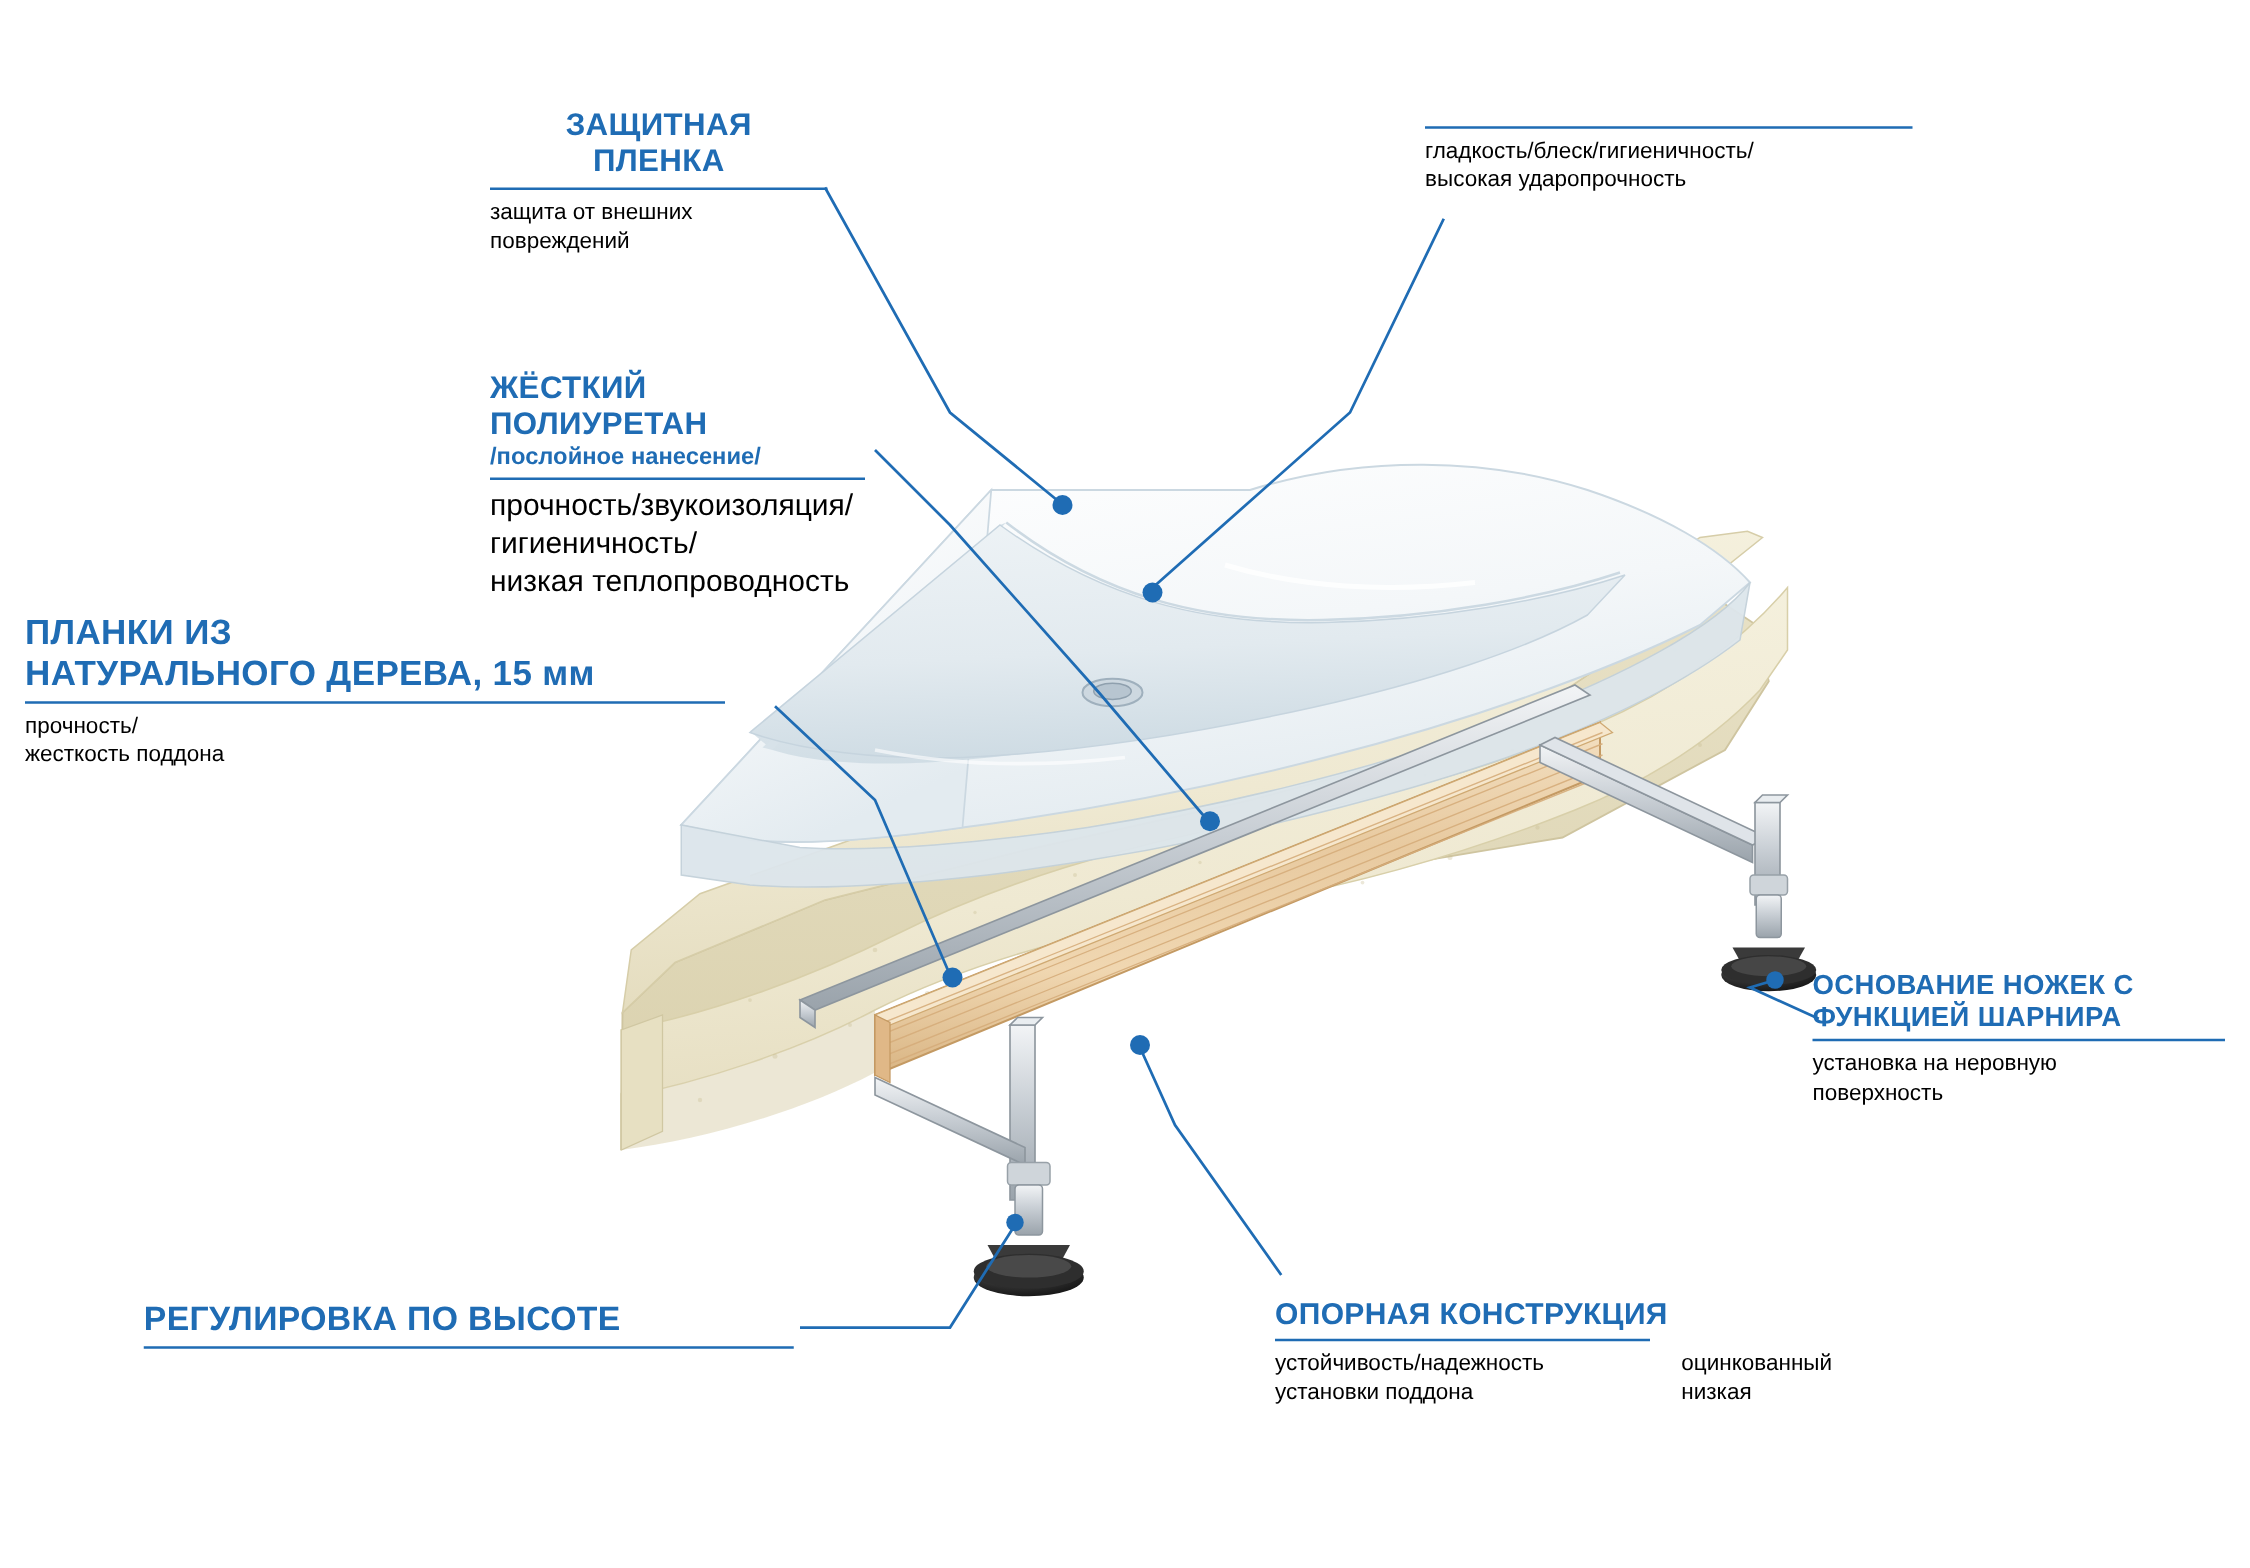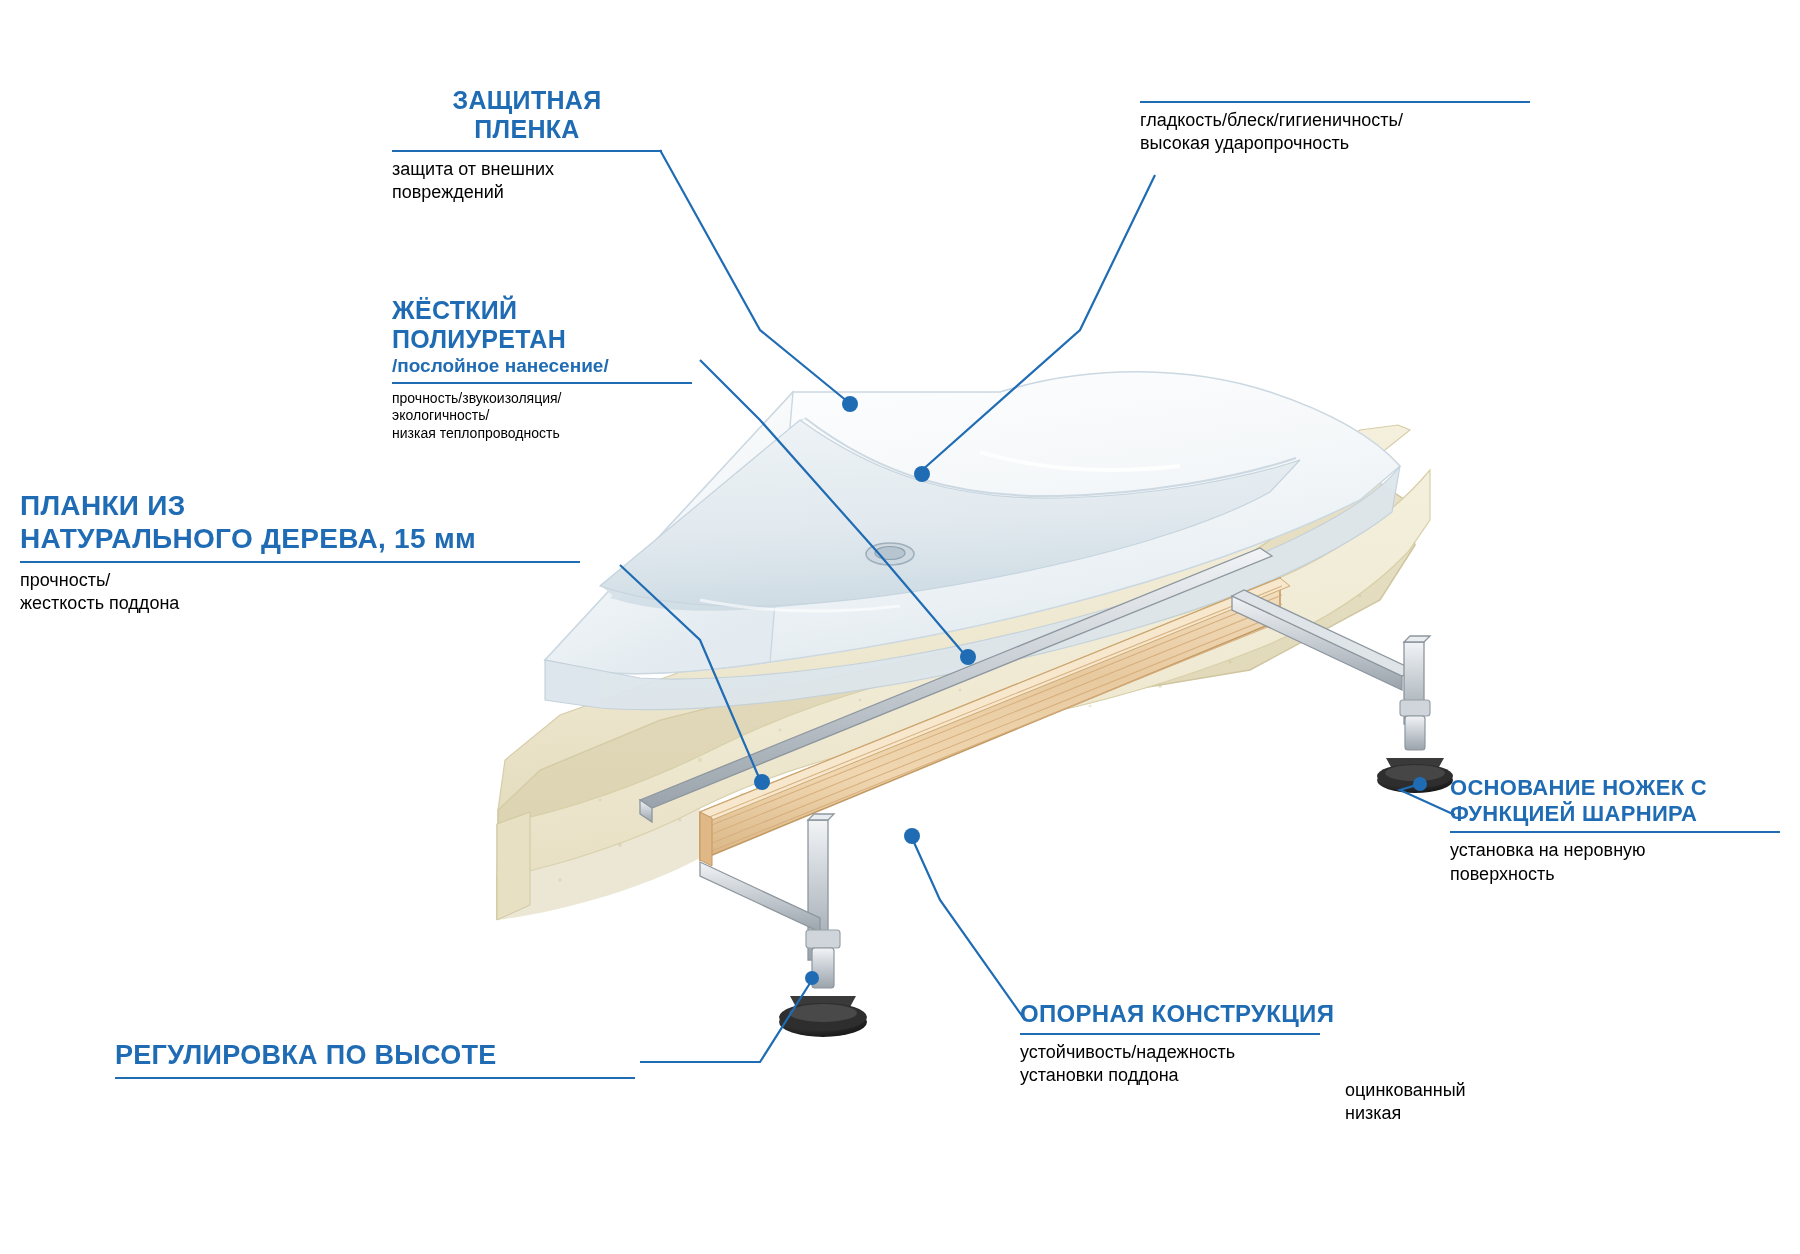--- a/index.html
+++ b/index.html
@@ -22,32 +22,32 @@
   #co-film .c-title{font-size:25px;text-align:center;}
   #co-film .c-sub{font-size:18px;}
 
   #co-acryl{left:1140px;top:96px;width:390px;}
   #co-acryl .c-title{font-size:25px;}
   #co-acryl .c-sub{font-size:18px;}
 
   #co-pu{left:392px;top:296px;width:300px;}
   #co-pu .c-title{font-size:25px;}
   #co-pu .c-title2{font-size:19px;color:#1f6cb4;font-weight:bold;}
-  #co-pu .c-sub{font-size:14px;}
+  #co-pu .c-sub{font-size:24px;}
 
   #co-wood{left:20px;top:490px;width:600px;}
   #co-wood .c-title{font-size:28px;}
   #co-wood .c-sub{font-size:18px;}
 
   #co-legs{left:1450px;top:775px;width:330px;}
   #co-legs .c-title{font-size:22px;}
   #co-legs .c-sub{font-size:18px;}
 
   #co-frame{left:1020px;top:1000px;width:300px;}
-  #co-frame .c-title{font-size:24px;}
+  #co-frame .c-title{font-size:24px;margin-top:38px;}
   #co-frame .c-sub{font-size:18px;}
 
   #co-metal{left:1345px;top:1050px;width:200px;}
   #co-metal .c-sub{font-size:18px;margin-top:29px;}
 
   #co-height{left:115px;top:1040px;width:520px;}
   #co-height .c-title{font-size:27px;}
 </style>
 </head>
 <body>
@@ -291,21 +291,21 @@
 
   <div class="callout" id="co-pu">
     <div class="c-title">
       <div>ЖЁСТКИЙ</div>
       <div>ПОЛИУРЕТАН</div>
     </div>
     <div class="c-title2 nowrap">/послойное нанесение/</div>
     <div class="rule"></div>
     <div class="c-sub">
       <div>прочность/звукоизоляция/</div>
-      <div>экологичность/</div>
+      <div>гигиеничность/</div>
       <div class="nowrap">низкая теплопроводность</div>
     </div>
   </div>
 
   <div class="callout" id="co-wood">
     <div class="c-title">
       <div>ПЛАНКИ ИЗ</div>
       <div class="nowrap">НАТУРАЛЬНОГО ДЕРЕВА, 15 мм</div>
     </div>
     <div class="rule" style="width:560px"></div>

